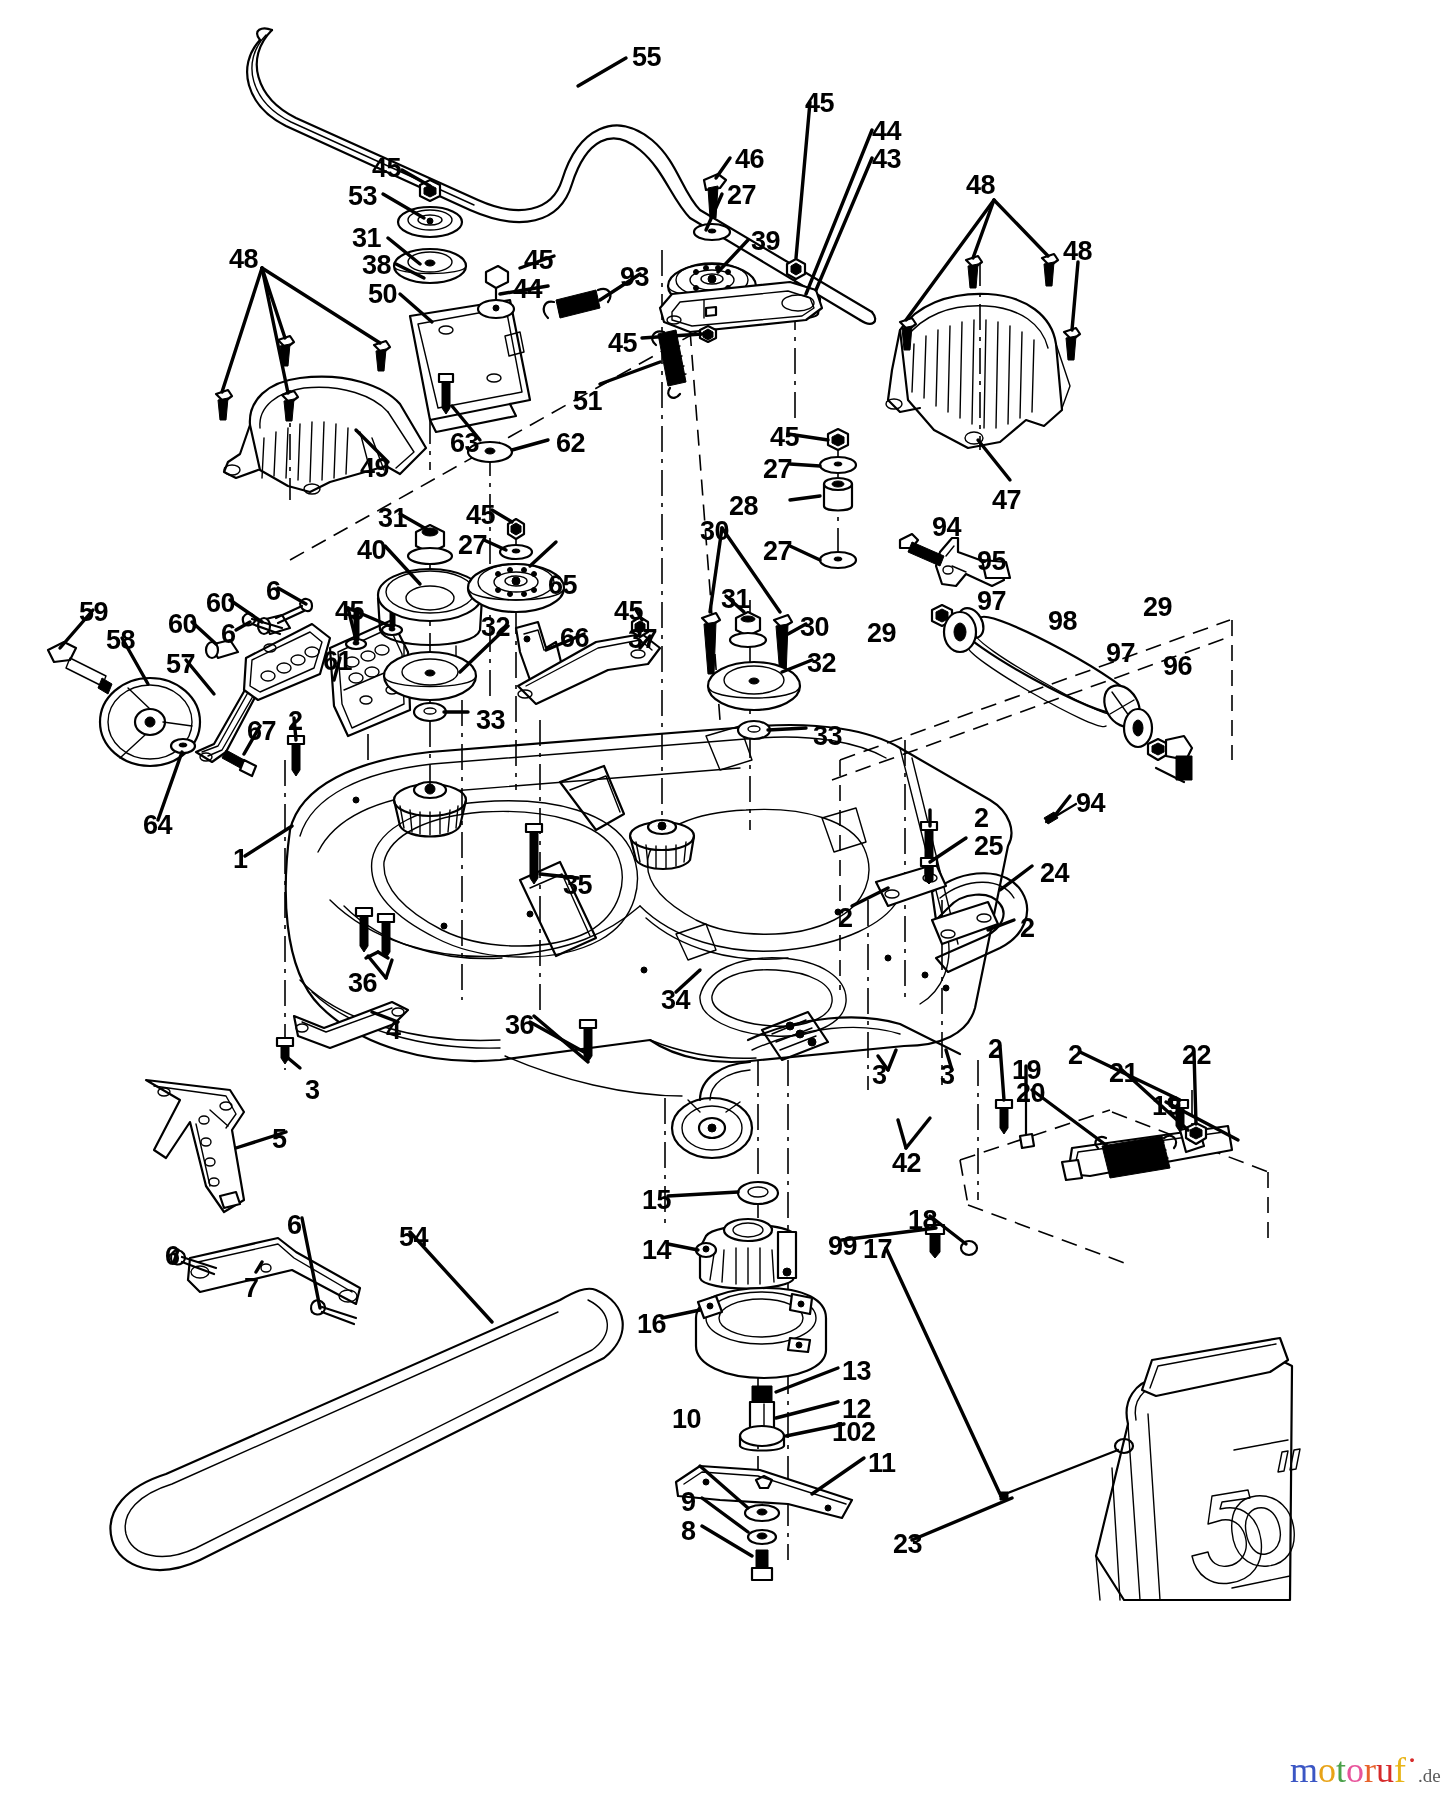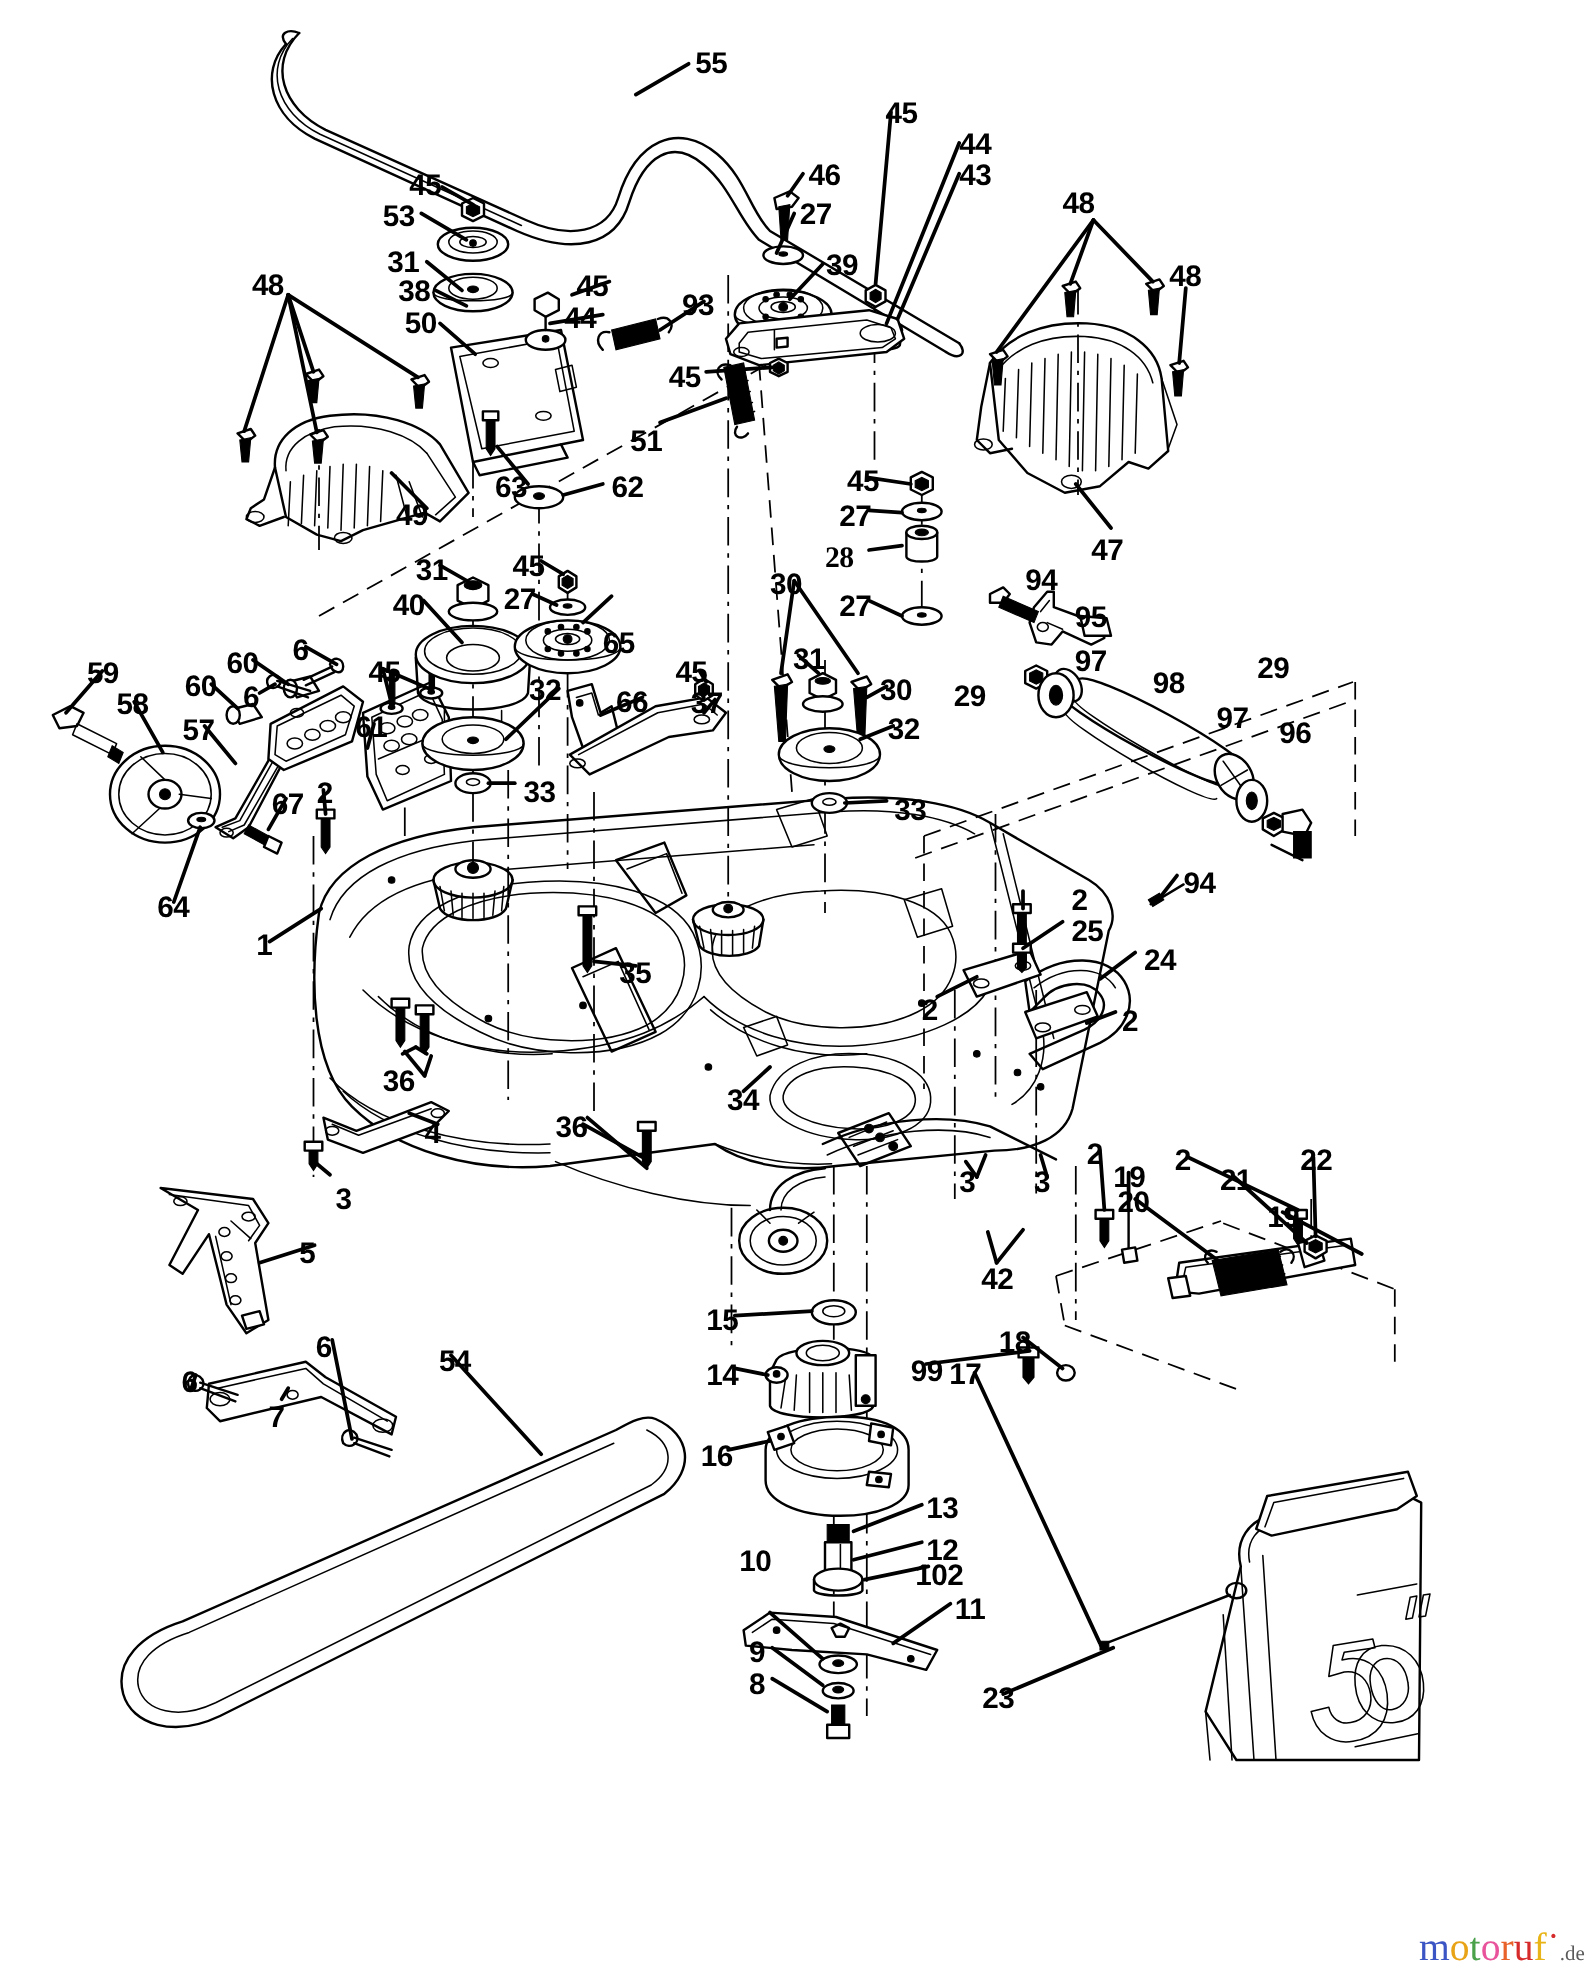--- a/index.html
+++ b/index.html
@@ -953,21 +953,21 @@
       <div class="callout" style="left: 368px; top: 281px;">50</div>
       <div class="callout" style="left: 513px; top: 276px;">44</div>
       <div class="callout" style="left: 620px; top: 264px;">93</div>
       <div class="callout" style="left: 608px; top: 330px;">45</div>
       <div class="callout" style="left: 573px; top: 388px;">51</div>
       <div class="callout" style="left: 360px; top: 455px;">49</div>
       <div class="callout" style="left: 450px; top: 430px;">63</div>
       <div class="callout" style="left: 556px; top: 430px;">62</div>
       <div class="callout" style="left: 770px; top: 424px;">45</div>
       <div class="callout" style="left: 763px; top: 456px;">27</div>
-      <div class="callout" style="left: 750px; top: 493px; font-family: Liberation Serif, serif;">28</div>
+      <div class="callout" style="left: 729px; top: 493px;">28</div>
       <div class="callout" style="left: 992px; top: 487px;">47</div>
       <div class="callout" style="left: 378px; top: 505px;">31</div>
       <div class="callout" style="left: 466px; top: 502px;">45</div>
       <div class="callout" style="left: 357px; top: 537px;">40</div>
       <div class="callout" style="left: 458px; top: 532px;">27</div>
       <div class="callout" style="left: 548px; top: 529px; margin-top: 43px;">65</div>
       <div class="callout" style="left: 932px; top: 514px;">94</div>
       <div class="callout" style="left: 977px; top: 548px;">95</div>
       <div class="callout" style="left: 763px; top: 538px;">27</div>
       <div class="callout" style="left: 700px; top: 518px;">30</div>

